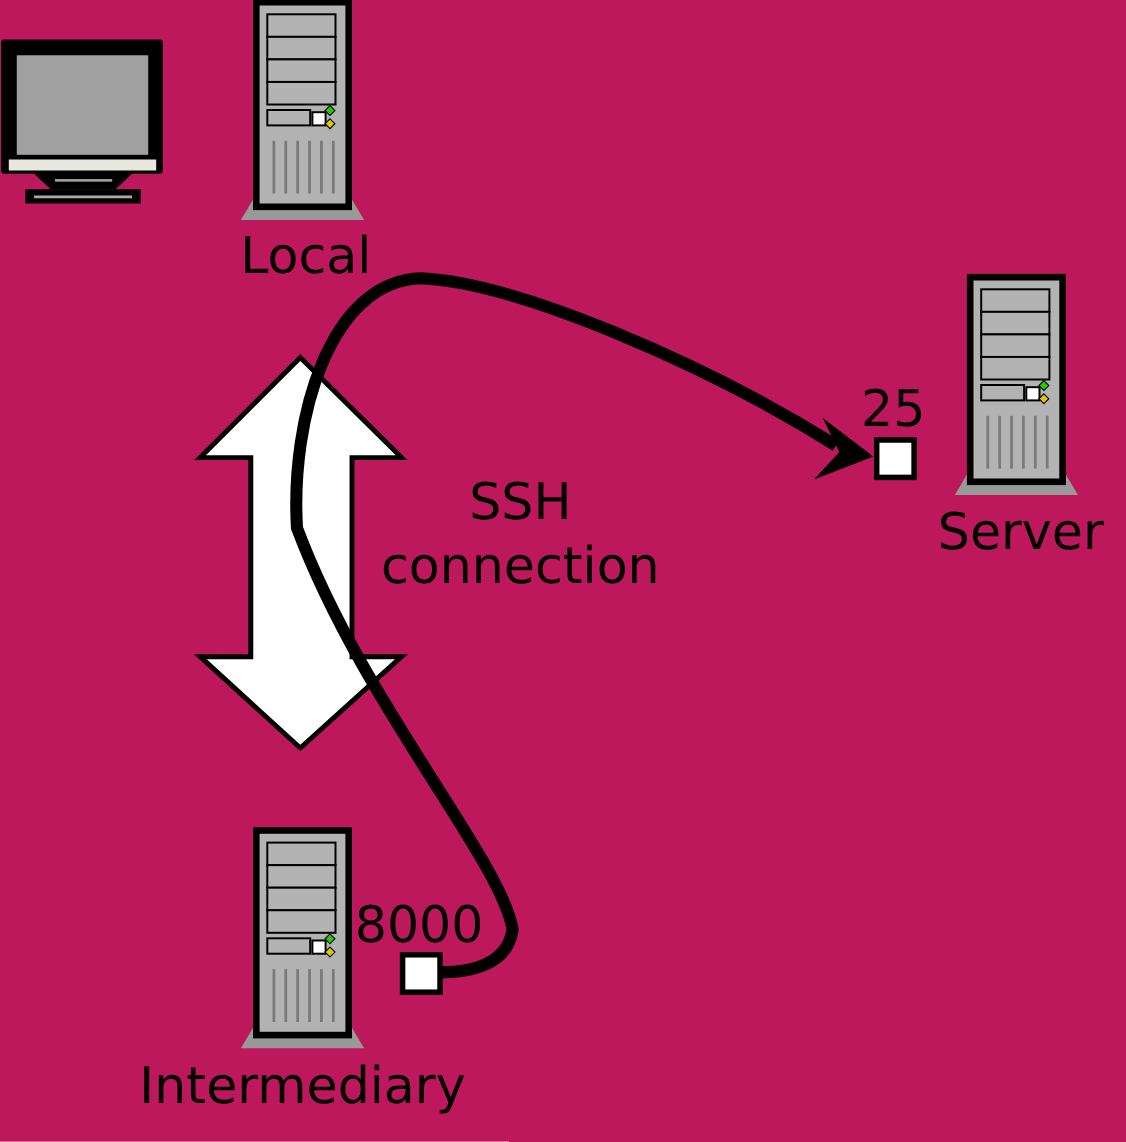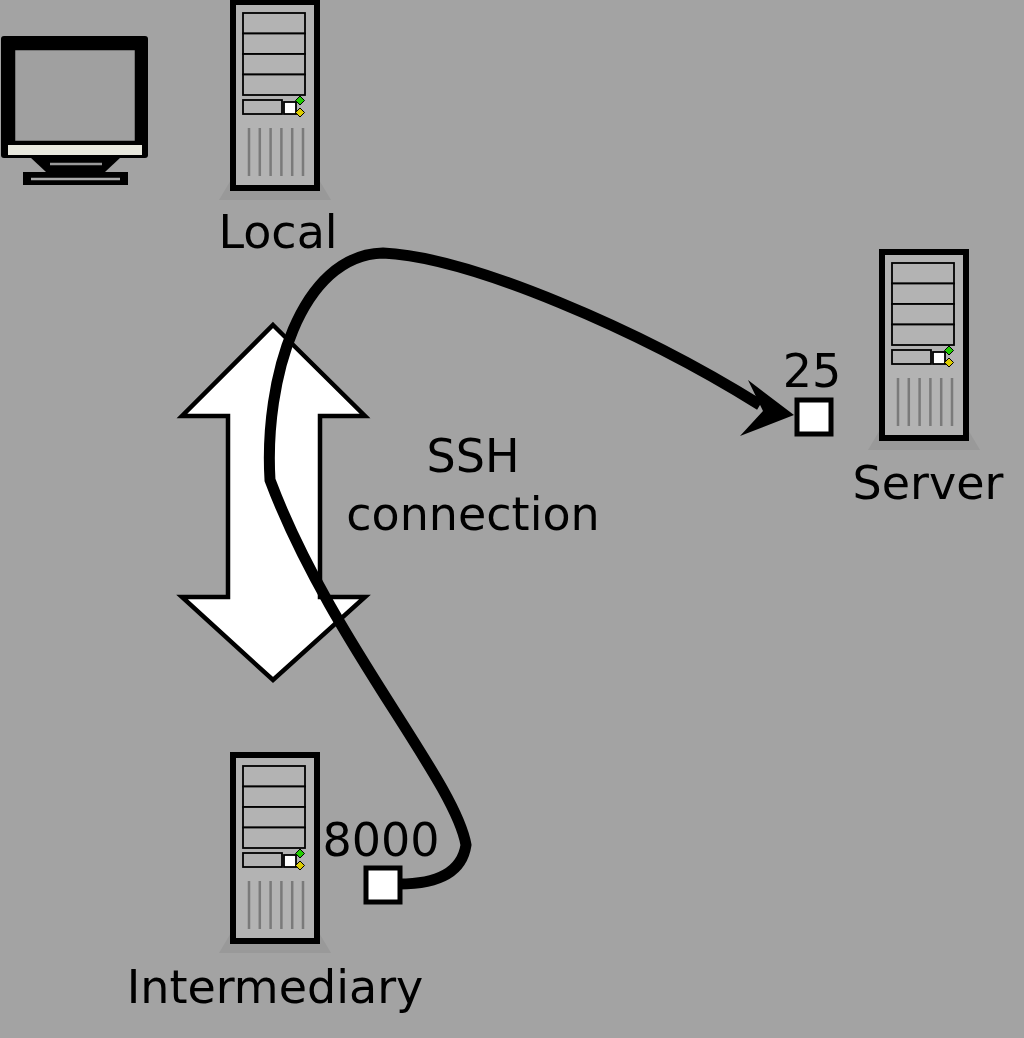--- a/index.html
+++ b/index.html
@@ -4,21 +4,21 @@
 <style>
   html, body {
     margin: 0;
     padding: 0;
     background: #ffffff;
   }
   #stage {
     position: relative;
     width: 1024px;
     height: 1038px;
-    background: #a3a3a3;
+    background: #be185d;
     overflow: hidden;
     font-family: "DejaVu Sans", sans-serif;
   }
   svg { display: block; }
   text {
     font-family: "DejaVu Sans", sans-serif;
     font-size: 46px;
     fill: #000000;
   }
 </style>

